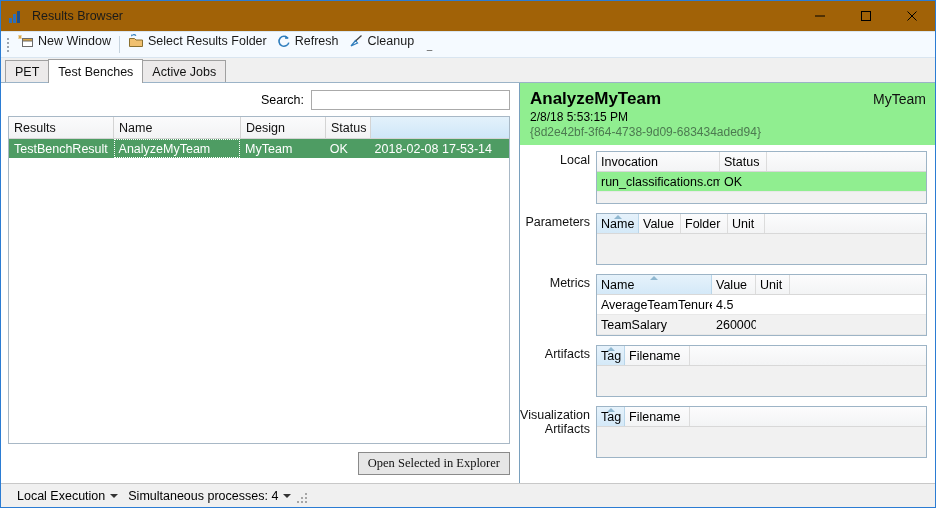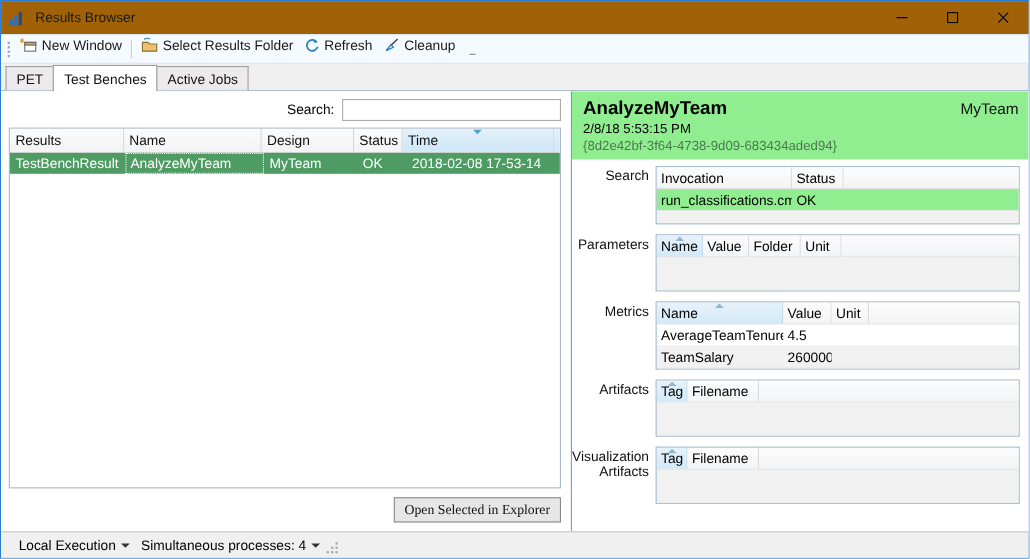--- a/index.html
+++ b/index.html
@@ -464,24 +464,20 @@
           </div>
           <div class="gh w-name">
             <span>Name</span>
           </div>
           <div class="gh w-design">
             <span>Design</span>
           </div>
           <div class="gh w-status">
             <span>Status</span>
           </div>
-          <div class="gh w-time sorted">
-            <span class="sortarrow"></span>
-            <span>Time</span>
-          </div>
           <div class="gh sorted" style="flex:1 1 auto;border-right:none;"></div>
         </div>
         <div class="grid-rows">
           <div class="grow">
             <div class="gcell w-datatype">TestBenchResult</div>
             <div class="gcell w-name focused">AnalyzeMyTeam</div>
             <div class="gcell w-design">MyTeam</div>
             <div class="gcell w-status">OK</div>
             <div class="gcell w-time">2018-02-08 17-53-14</div>
           </div>
@@ -500,21 +496,21 @@
           <div class="rh-title">AnalyzeMyTeam</div>
           <div class="rh-design">MyTeam</div>
         </div>
         <div class="rh-date">2/8/18 5:53:15 PM</div>
         <div class="rh-guid">{8d2e42bf-3f64-4738-9d09-683434aded94}</div>
       </div>
 
       <div class="sections">
 
         <div class="section">
-          <div class="sec-label">Search</div>
+          <div class="sec-label">Local</div>
           <div class="sec-table">
             <div class="st-head">
               <div class="sth" style="width:123px">
                 <span>Invocation</span>
               </div>
               <div class="sth" style="width:47px">
                 <span>Status</span>
               </div>
               <div class="sth filler"></div>
             </div>

